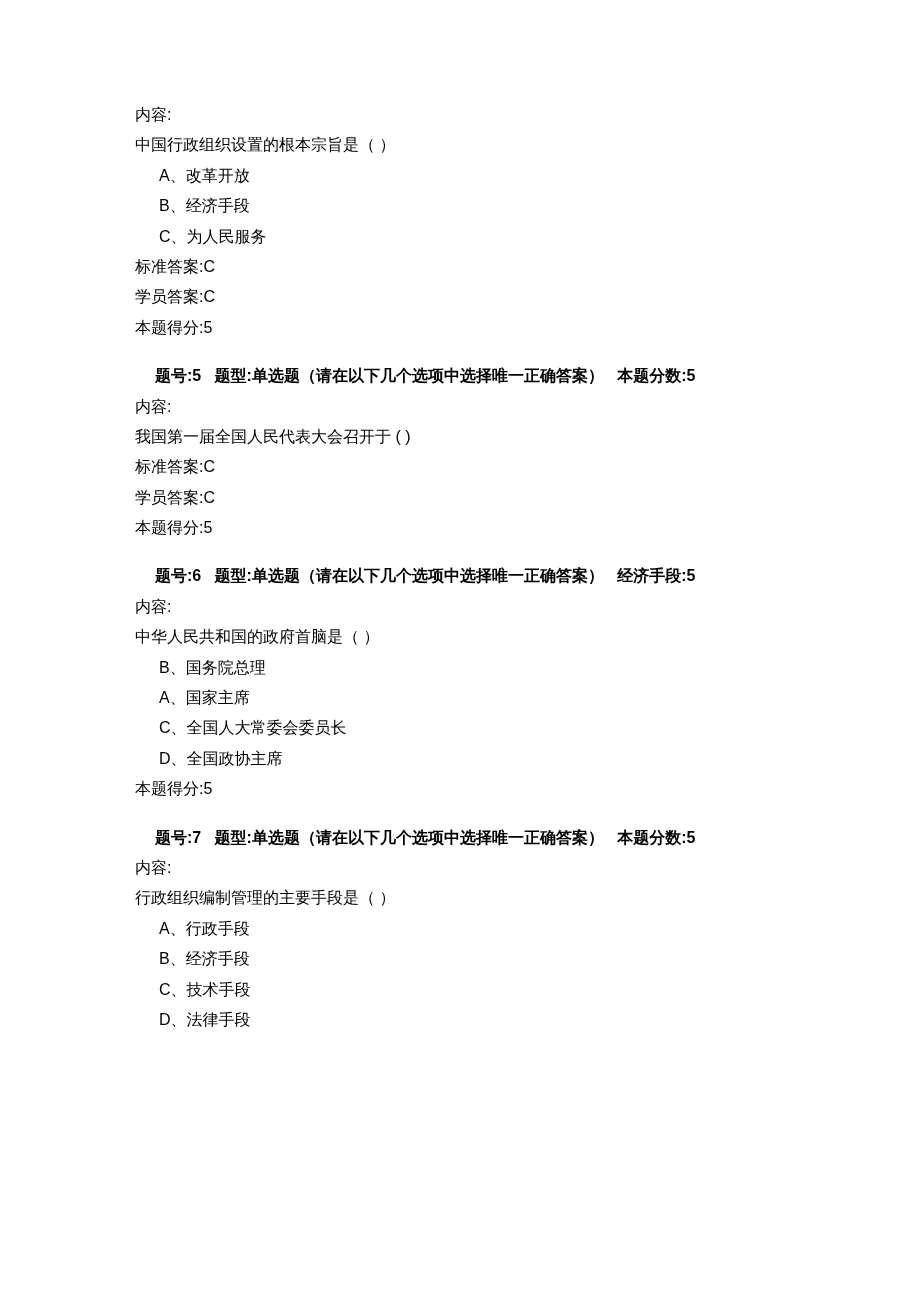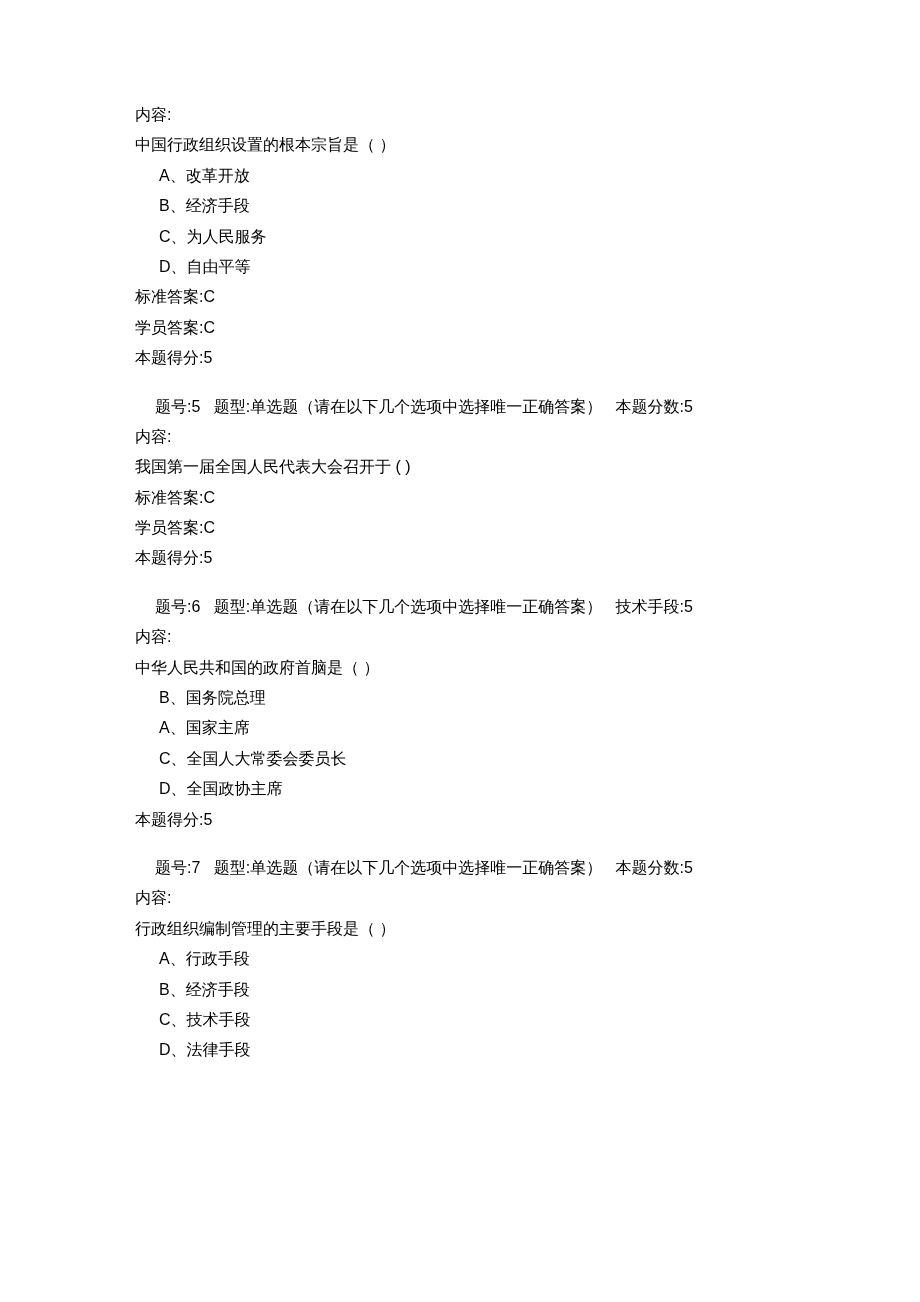--- a/index.html
+++ b/index.html
@@ -11,20 +11,21 @@
       width: 920px;
       margin: 0;
       padding: 100px 135px 0 135px;
       box-sizing: border-box;
     }
     .question-block {
       margin-bottom: 18px;
     }
     .q-header {
       white-space: pre;
+      font-weight: bold;
     }
     .options {
       padding-left: 8px;
       margin-left: 16px;
     }
     .option-line {
       display: block;
     }
     .answer-block {
       margin-top: 0;
@@ -36,42 +37,41 @@
 </head>
 <body>
 
 <div class="question-block">
   <div>内容:</div>
   <div>中国行政组织设置的根本宗旨是（ ）</div>
   <div class="options">
     <span class="option-line">A、改革开放</span>
     <span class="option-line">B、经济手段</span>
     <span class="option-line">C、为人民服务</span>
-    <span class="option-line">D、自由平等</span>
   </div>
   <div class="answer-block">
     <div>标准答案:C</div>
     <div>学员答案:C</div>
     <div>本题得分:5</div>
   </div>
 </div>
 
 <div class="question-block">
   <div class="q-header indent">题号:5   题型:单选题（请在以下几个选项中选择唯一正确答案）   本题分数:5</div>
   <div>内容:</div>
   <div>我国第一届全国人民代表大会召开于  ( )</div>
   <div class="answer-block">
     <div>标准答案:C</div>
     <div>学员答案:C</div>
     <div>本题得分:5</div>
   </div>
 </div>
 
 <div class="question-block">
-  <div class="q-header indent">题号:6   题型:单选题（请在以下几个选项中选择唯一正确答案）   技术手段:5</div>
+  <div class="q-header indent">题号:6   题型:单选题（请在以下几个选项中选择唯一正确答案）   经济手段:5</div>
   <div>内容:</div>
   <div>中华人民共和国的政府首脑是（ ）</div>
   <div class="options">
     <span class="option-line">B、国务院总理</span>
     <span class="option-line">A、国家主席</span>
     <span class="option-line">C、全国人大常委会委员长</span>
     <span class="option-line">D、全国政协主席</span>
   </div>
   <div class="answer-block">
     <div>本题得分:5</div>

